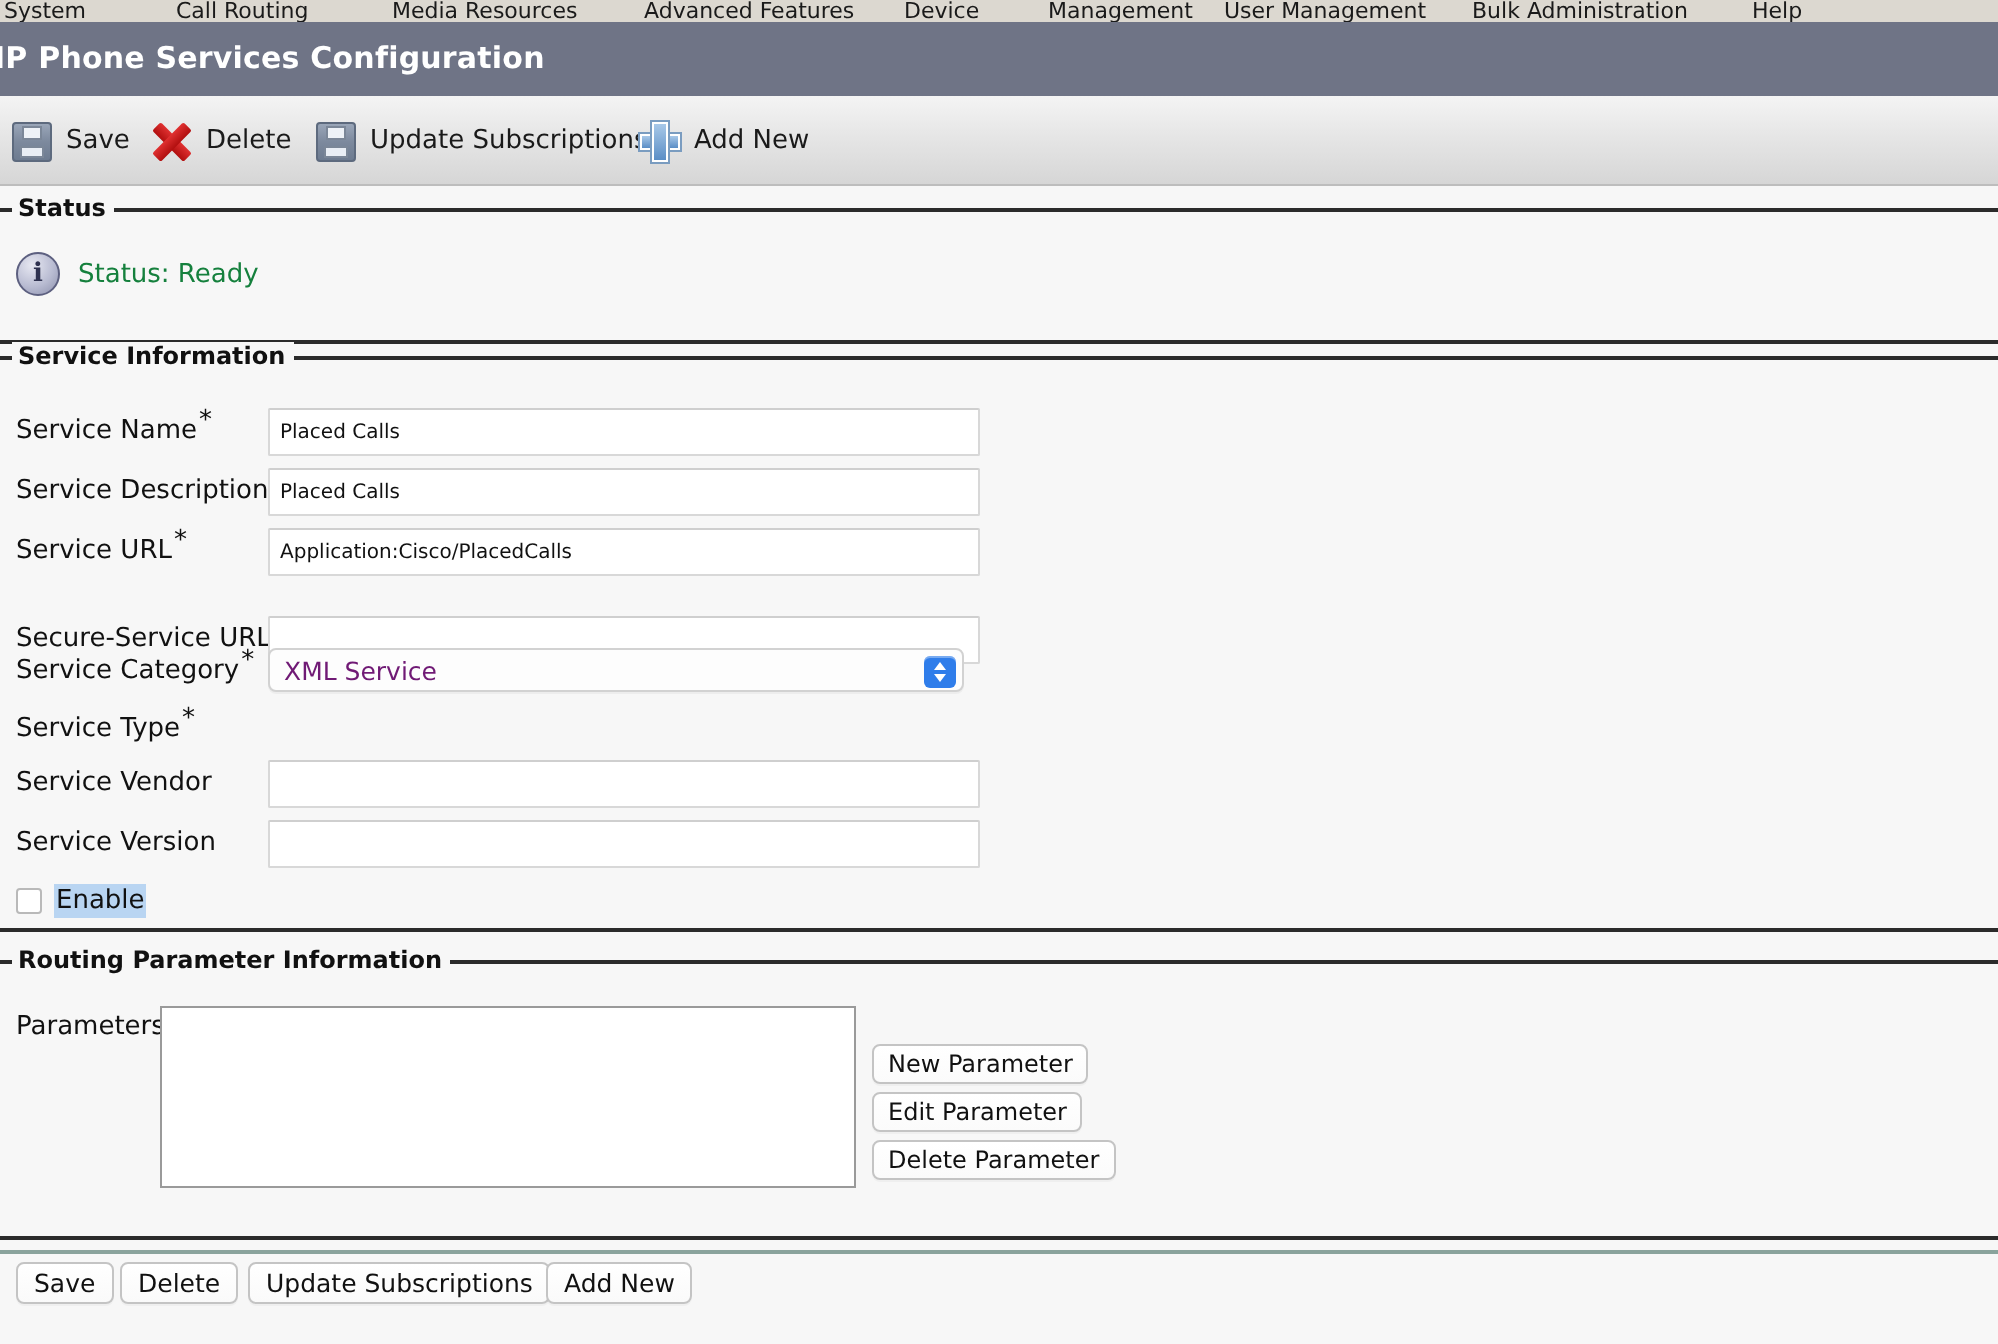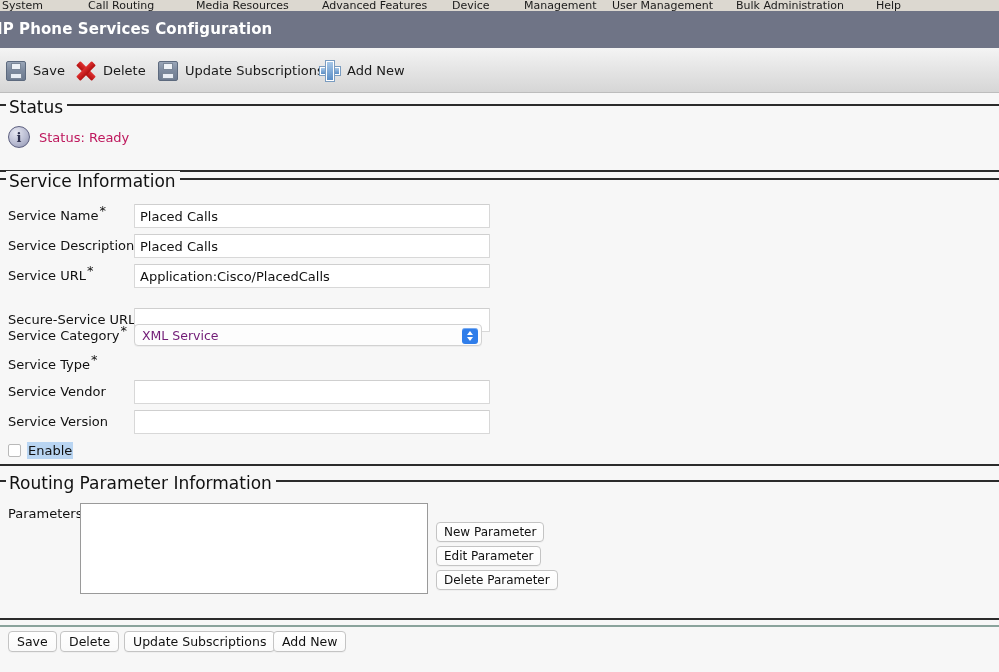--- a/index.html
+++ b/index.html
@@ -145,22 +145,22 @@
     border-top: 2px solid #2b2b2b;
     border-bottom: 2px solid #2b2b2b;
     box-sizing: border-box;
     background: #f7f7f7;
   }
   .fset > .legend {
     position: absolute;
     top: -9px; left: 6px;
     background: #f7f7f7;
     padding: 0 4px 0 3px;
-    font-size: 17px;
-    font-weight: normal;
+    font-size: 12px;
+    font-weight: bold;
     color: #111;
     white-space: nowrap;
   }
 
   
   #fs-status { top: 104px; height: 68px; }
   .statusrow {
     position: absolute;
     left: 8px; top: 20px;
     display: flex; align-items: center;
@@ -182,21 +182,21 @@
     text-align: center;
     font-family: "DejaVu Serif", "Liberation Serif", serif;
     font-weight: bold;
     font-size: 13px;
     color: #2f3250;
     line-height: 1;
   }
   .statusrow .stext {
     margin-left: 9px;
     font-size: 13px;
-    color: #be185d;
+    color: #15803d;
     white-space: nowrap;
   }
 
   
   #fs-service { top: 178px; height: 288px; }
   .frow {
     position: absolute;
     left: 0;
     height: 28px;
   }
@@ -219,21 +219,21 @@
     left: 134px;
     top: 0;
     width: 356px;
     height: 24px;
     box-sizing: border-box;
     background: #ffffff;
     border: 1px solid #d8d8d8;
     border-top-color: #cfcfcf;
     border-radius: 1px;
     font-family: "DejaVu Sans", "Liberation Sans", sans-serif;
-    font-size: 13px;
+    font-size: 10px;
     color: #111;
     padding: 0 5px;
     outline: none;
   }
   .selwrap {
     position: absolute;
     left: 134px; top: 0;
     width: 348px; height: 22px;
   }
   .selbox {

